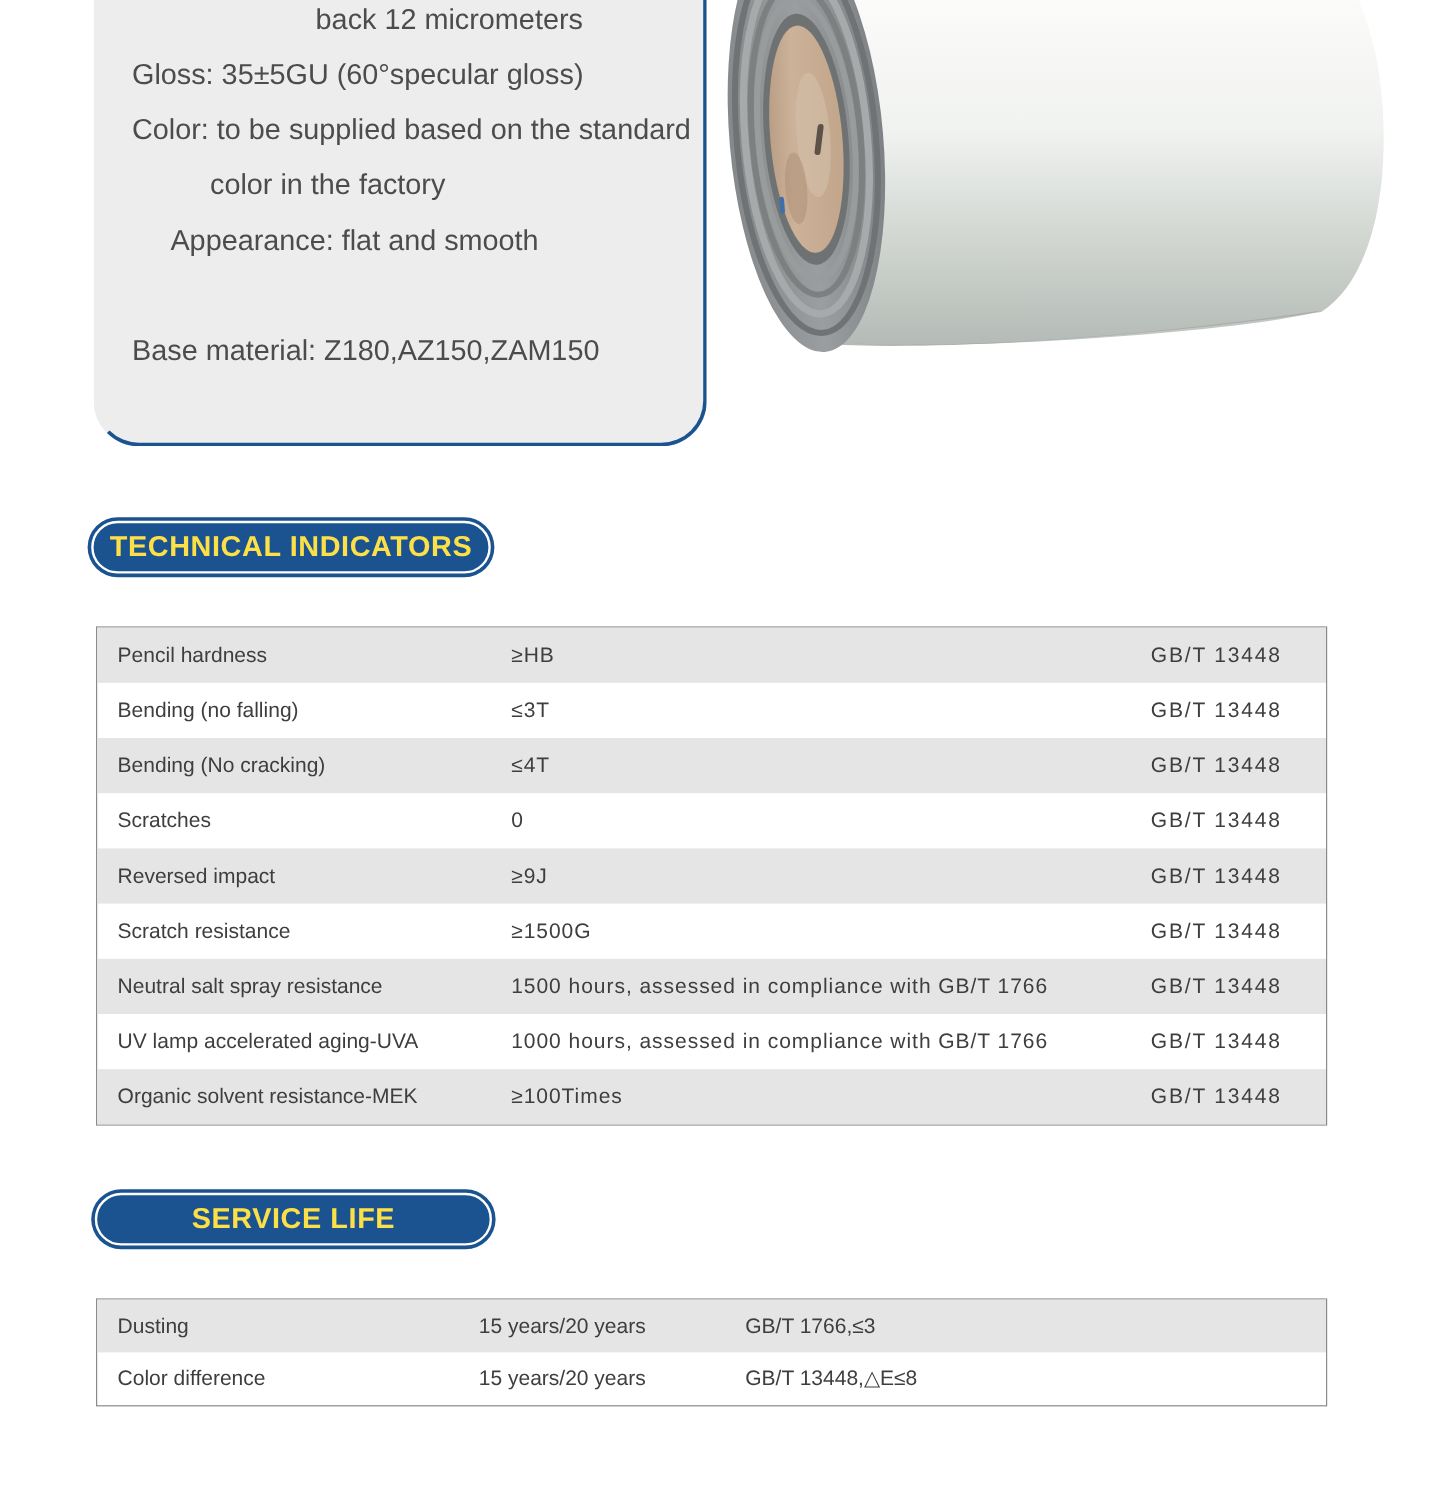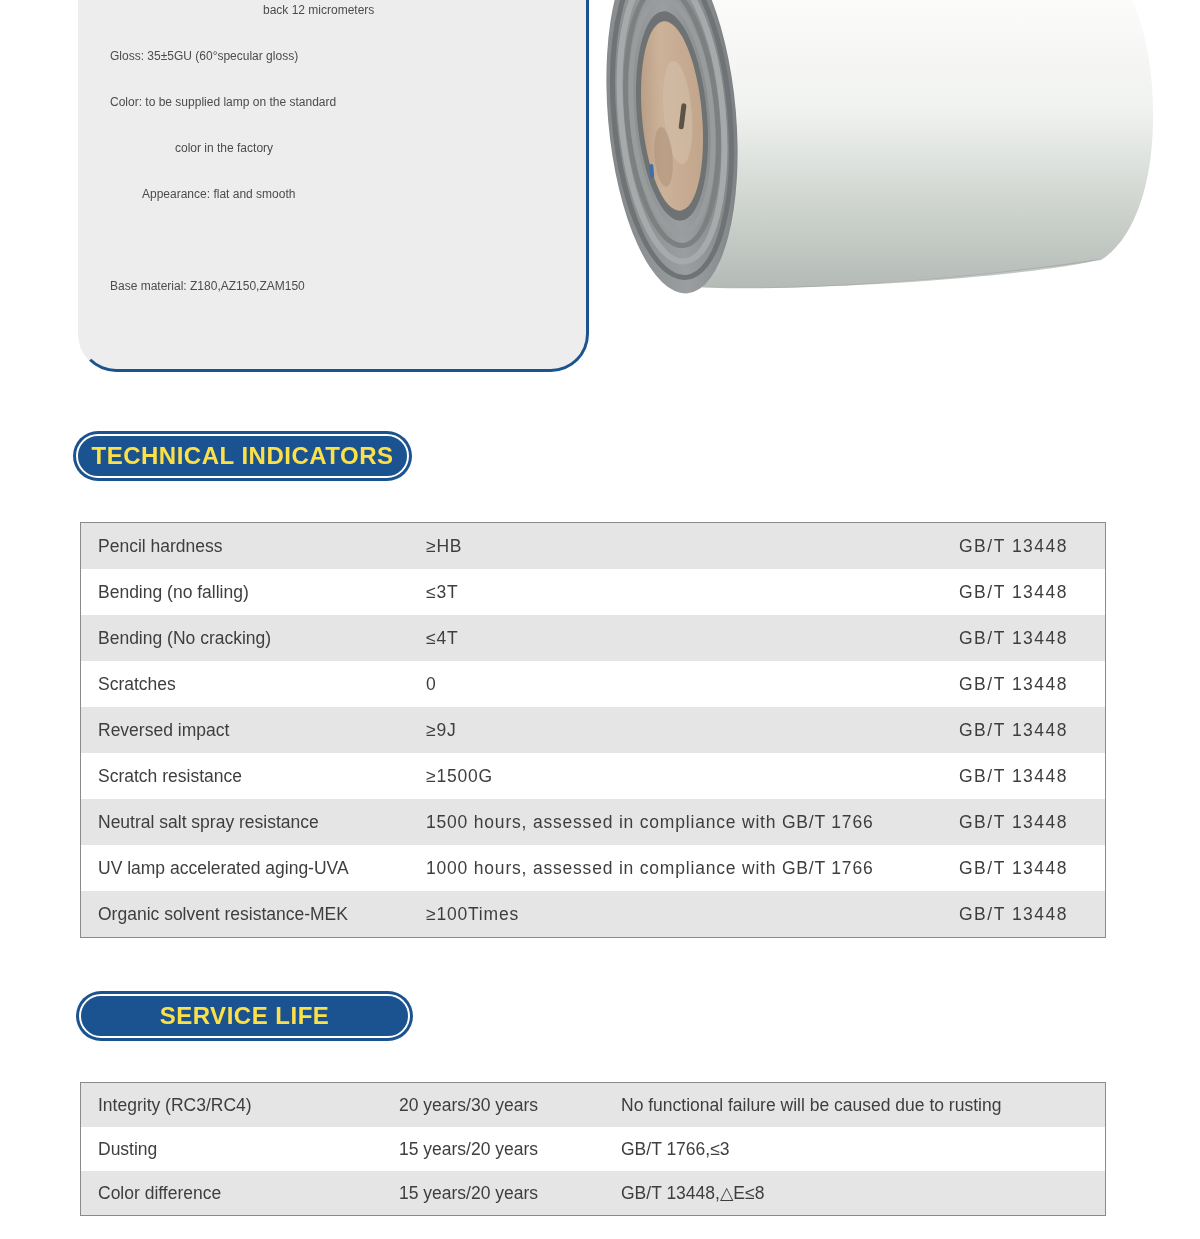--- a/index.html
+++ b/index.html
@@ -13,21 +13,21 @@
   
   .spec-card {
     position:absolute; left:78px; top:-62px; width:511px; height:434px;
     background:#ededed;
     border-right:3px solid #1a538f;
     border-bottom:3px solid #1a538f;
     border-left:3px solid transparent;
     border-top:3px solid transparent;
     border-radius:38px;
   }
-  .spec-line { position:absolute; font-size:12px; color:#4c4c4c; white-space:nowrap; }
+  .spec-line { position:absolute; font-size:24px; color:#4c4c4c; white-space:nowrap; }
   .sl0 { left:182px; top:62px; }
   .sl1 { left:29px;  top:108px; }
   .sl2 { left:29px;  top:154px; }
   .sl3 { left:94px;  top:200px; }
   .sl4 { left:29px;  top:246px;margin-left:32px; }
   .sl5 { left:29px;  top:292px; }
   .sl6 { left:29px;  top:338px; }
 
   
   .coil-wrap { position:absolute; left:595px; top:0; width:580px; height:305px; }
@@ -70,21 +70,21 @@
   .c2-note { left:540px; font-size:18px; }
 </style>
 </head>
 <body>
 
 <div class="page">
 
   <section class="spec-card">
     <div class="spec-line sl0">back 12 micrometers</div>
     <div class="spec-line sl1">Gloss: 35±5GU (60°specular gloss)</div>
-    <div class="spec-line sl2">Color: to be supplied lamp on the standard</div>
+    <div class="spec-line sl2">Color: to be supplied based on the standard</div>
     <div class="spec-line sl3">color in the factory</div>
     <div class="spec-line sl4">Appearance: flat and smooth</div>
     <div class="spec-line sl6">Base material: Z180,AZ150,ZAM150</div>
   </section>
 
   <div class="coil-wrap">
     <svg width="580" height="305" viewBox="0 0 580 305" xmlns="http://www.w3.org/2000/svg">
       <defs>
         <linearGradient id="bodyGrad" x1="0" y1="0" x2="0" y2="1">
           <stop offset="0" stop-color="#fbfbfa"></stop>
@@ -175,25 +175,20 @@
       <span class="c c-std">GB/T 13448</span>
     </div>
   </div>
 
   <div class="badge badge-service">
     <span>SERVICE LIFE</span>
   </div>
 
   <div class="spec-table table-service">
     <div class="trow">
-      <span class="c c2-name">Integrity (RC3/RC4)</span>
-      <span class="c c2-dur">20 years/30 years</span>
-      <span class="c c2-note">No functional failure will be caused due to rusting</span>
-    </div>
-    <div class="trow">
       <span class="c c2-name">Dusting</span>
       <span class="c c2-dur">15 years/20 years</span>
       <span class="c c2-note">GB/T 1766,≤3</span>
     </div>
     <div class="trow">
       <span class="c c2-name">Color difference</span>
       <span class="c c2-dur">15 years/20 years</span>
       <span class="c c2-note">GB/T 13448,△E≤8</span>
     </div>
   </div>

